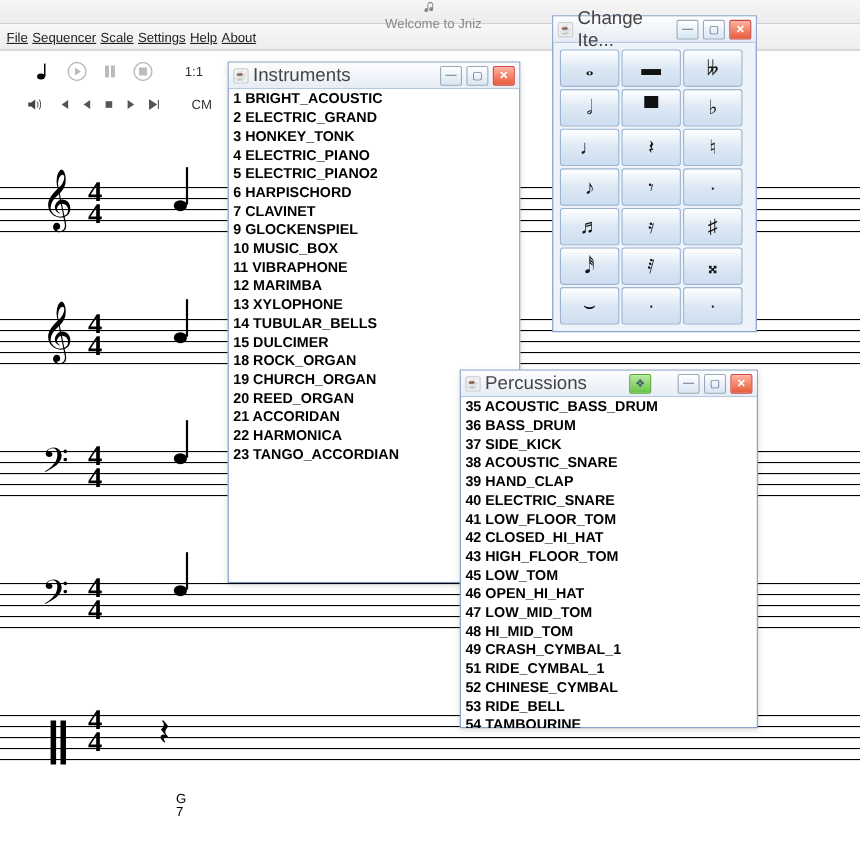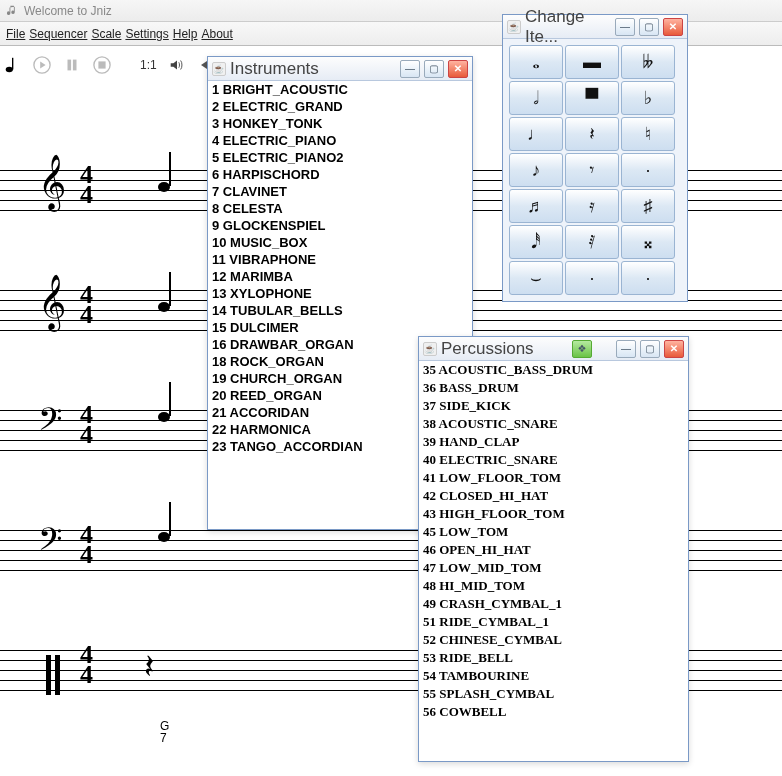--- a/index.html
+++ b/index.html
@@ -13,38 +13,40 @@
   overflow: hidden;
 }
 .titlebar {
   height: 22px;
   background: linear-gradient(#f6f6f6, #ececec);
   border-bottom: 1px solid #ccc;
   display: flex;
   align-items: center;
   padding-left: 6px;
   color: #888;
+  flex-direction: column;
 }
 .titlebar .note-icon { width: 14px; height: 14px; margin-right: 4px; display:inline-block; }
 .menubar {
   height: 24px;
   background: linear-gradient(#f8f8f8, #ededed);
   border-bottom: 1px solid #bbb;
   display: flex;
   align-items: center;
   padding-left: 6px;
   gap: 4px;
 }
 .menubar span { text-decoration: underline; color: #222; cursor: default; }
 .toolbar {
   position: absolute;
-  top: 55px; left: 2px;
+  top: 55px; left: 22px;
   display: flex;
-  flex-direction: row;
+  flex-direction: column;
   gap: 10px;
+  align-items: center;
 }
 .toolbar-row { display: flex; align-items: center; gap: 10px; }
 .tb-icon { width: 20px; height: 20px; display:flex; align-items:center; justify-content:center; color:#888; }
 .tb-icon svg { width: 18px; height: 18px; }
 .ratio-label { color:#333; font-size:12px; margin-left:18px; }
 
 .staff-area {
   position: absolute;
   top: 140px; left: 0; right: 0; bottom: 0;
 }
@@ -314,49 +316,47 @@
     <span class="winbtn close">✕</span>
   </div>
   <div class="fwin-body" id="instr-list" style="height:448px;">
       <div class="list-item">1 BRIGHT_ACOUSTIC</div>
       <div class="list-item">2 ELECTRIC_GRAND</div>
       <div class="list-item">3 HONKEY_TONK</div>
       <div class="list-item">4 ELECTRIC_PIANO</div>
       <div class="list-item">5 ELECTRIC_PIANO2</div>
       <div class="list-item">6 HARPISCHORD</div>
       <div class="list-item">7 CLAVINET</div>
-      <div class="list-item">8 CELESTA</div>
       <div class="list-item">9 GLOCKENSPIEL</div>
       <div class="list-item">10 MUSIC_BOX</div>
       <div class="list-item">11 VIBRAPHONE</div>
       <div class="list-item">12 MARIMBA</div>
       <div class="list-item">13 XYLOPHONE</div>
       <div class="list-item">14 TUBULAR_BELLS</div>
       <div class="list-item">15 DULCIMER</div>
-      <div class="list-item">16 DRAWBAR_ORGAN</div>
       <div class="list-item">18 ROCK_ORGAN</div>
       <div class="list-item">19 CHURCH_ORGAN</div>
       <div class="list-item">20 REED_ORGAN</div>
       <div class="list-item">21 ACCORIDAN</div>
       <div class="list-item">22 HARMONICA</div>
       <div class="list-item">23 TANGO_ACCORDIAN</div>
     </div>
 </div>
 
 <div class="fwin" id="win-perc" style="left:418px; top:336px; width:271px;">
   <div class="fwin-titlebar">
     <span class="java-icon">☕</span>
     <span class="fwin-title">Percussions</span>
     <span class="winbtn green">❖</span>
     <span style="width:16px"></span>
     <span class="winbtn">—</span>
     <span class="winbtn">▢</span>
     <span class="winbtn close">✕</span>
   </div>
-  <div class="fwin-body" id="perc-list" style="height:400px;font-family:Liberation Serif, serif;">
+  <div class="fwin-body" id="perc-list" style="height:300px;">
       <div class="list-item">35 ACOUSTIC_BASS_DRUM</div>
       <div class="list-item">36 BASS_DRUM</div>
       <div class="list-item">37 SIDE_KICK</div>
       <div class="list-item">38 ACOUSTIC_SNARE</div>
       <div class="list-item">39 HAND_CLAP</div>
       <div class="list-item">40 ELECTRIC_SNARE</div>
       <div class="list-item">41 LOW_FLOOR_TOM</div>
       <div class="list-item">42 CLOSED_HI_HAT</div>
       <div class="list-item">43 HIGH_FLOOR_TOM</div>
       <div class="list-item">45 LOW_TOM</div>

